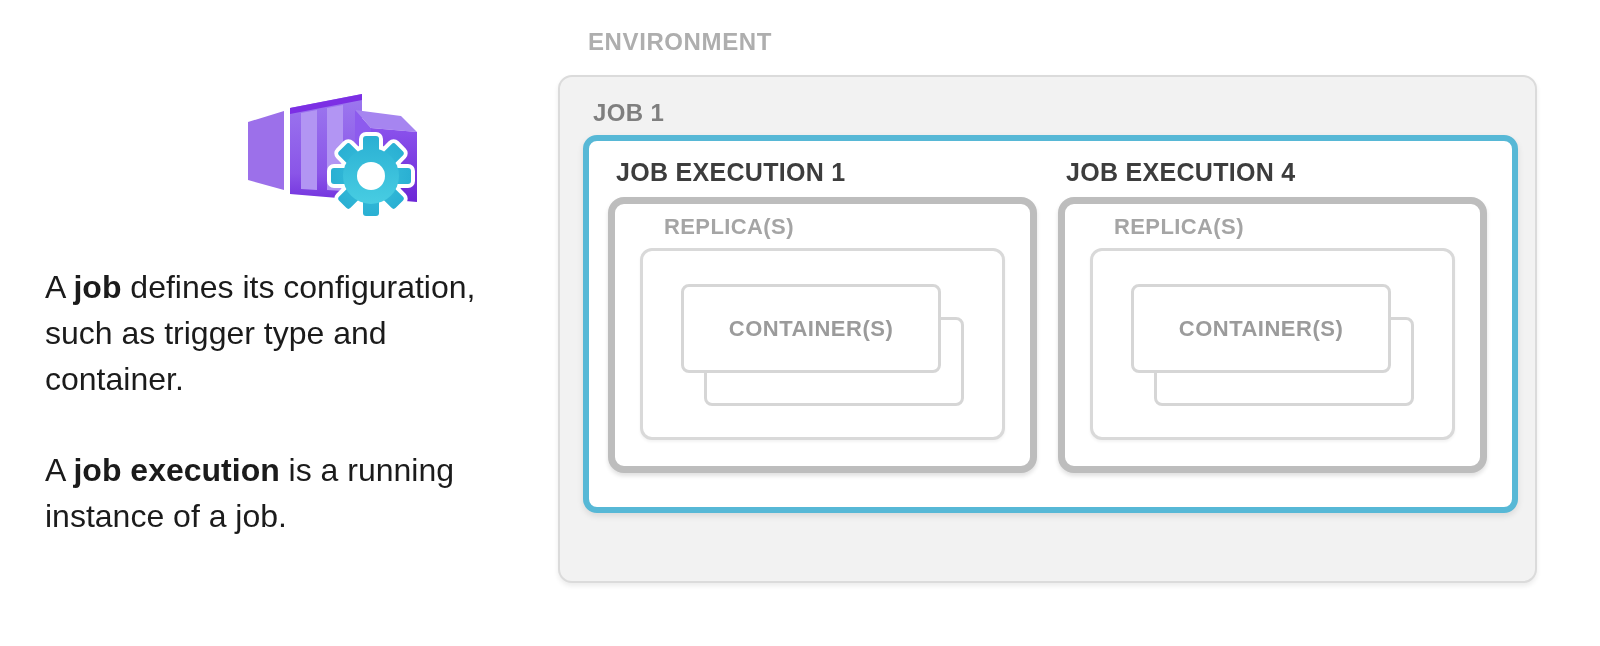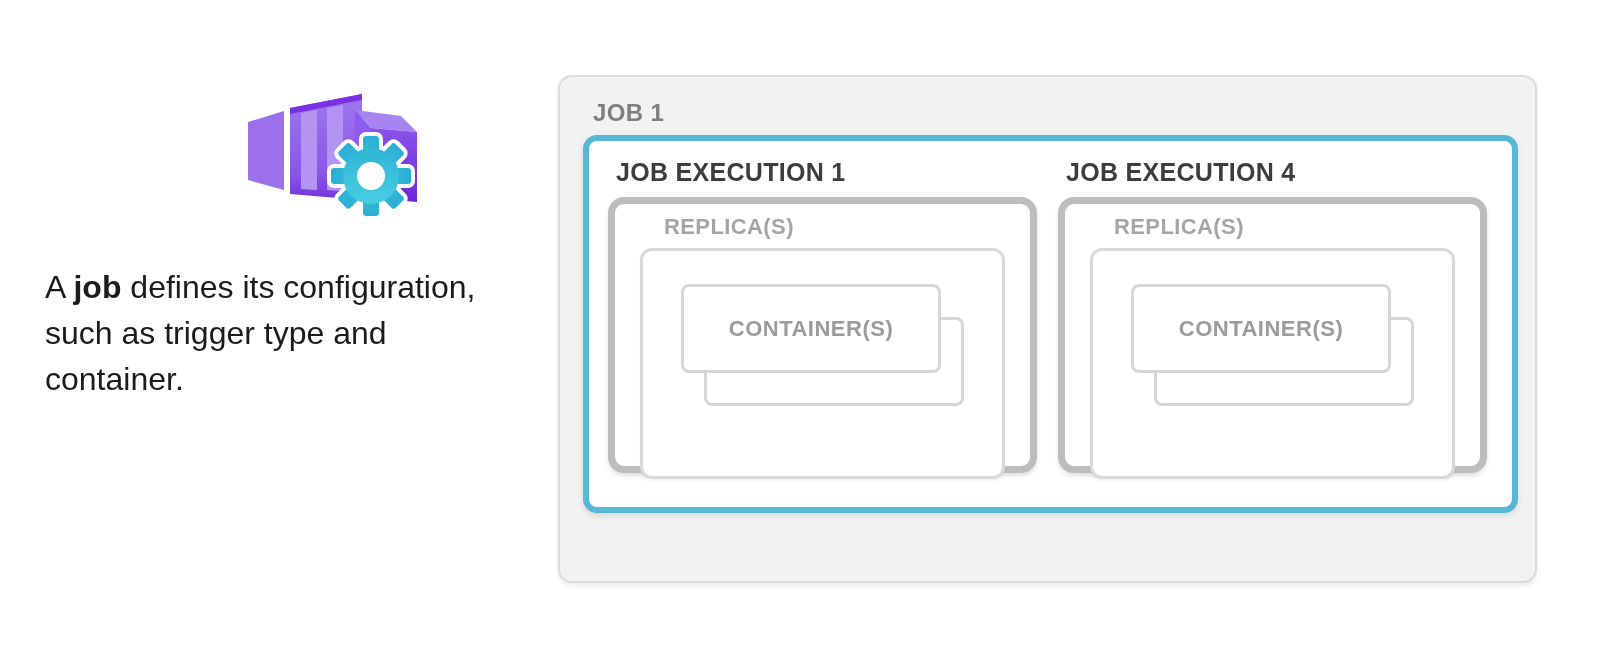--- a/index.html
+++ b/index.html
@@ -75,23 +75,22 @@
     left: 23px;
     top: 58px;
     width: 935px;
     height: 378px;
     box-sizing: border-box;
     background: #ffffff;
     border: 6px solid #57b8d6;
     border-radius: 14px;
     box-shadow: 0 3px 6px rgba(0,0,0,0.10);
     display: flex;
-    gap: 15px;
+    gap: 21px;
     padding: 14px 25px 0 19px;
-    justify-content: space-between;
   }
   .execution { width: 429px; }
   .exec-label {
     margin: 3px 0 9px 8px;
     height: 30px;
     font-size: 25px;
     font-weight: 700;
     letter-spacing: 0.3px;
     color: #3d3d3d;
     white-space: nowrap;
@@ -111,21 +110,21 @@
     height: 28px;
     font-size: 22px;
     font-weight: 700;
     letter-spacing: 0.4px;
     color: #a5a5a5;
     white-space: nowrap;
   }
   .replica-box {
     box-sizing: border-box;
     width: 365px;
-    height: 231px;
+    height: 192px;
     background: #ffffff;
     border: 3px solid #d9d9d9;
     border-radius: 12px;
     box-shadow: 0 2px 3px rgba(0,0,0,0.05);
     position: relative;
   }
   .stack {
     position: relative;
     width: 283px;
     height: 122px;
@@ -216,22 +215,24 @@
         <rect x="-8" y="-40" width="16" height="22" rx="3" transform="rotate(270)"></rect>
         <rect x="-8" y="-40" width="16" height="22" rx="3" transform="rotate(315)"></rect>
         <circle r="28"></circle>
       </g>
       <circle r="14" fill="#ffffff"></circle>
     </g>
   </svg>
 
   <div class="caption">
     <p><span>A </span><b>job</b><span> defines its configuration, such as trigger type and container.</span></p>
+    <p><span>A </span><b>job execution</b><span> is a running instance of a job.</span></p>
   </div>
 
+  <div class="env-label">ENVIRONMENT</div>
 
   <div class="env-box">
     <div class="job-label">JOB 1</div>
 
     <div class="job-box">
 
       <div class="execution">
         <div class="exec-label">JOB EXECUTION 1</div>
         <div class="exec-box">
           <div class="replica-label">REPLICA(S)</div>

